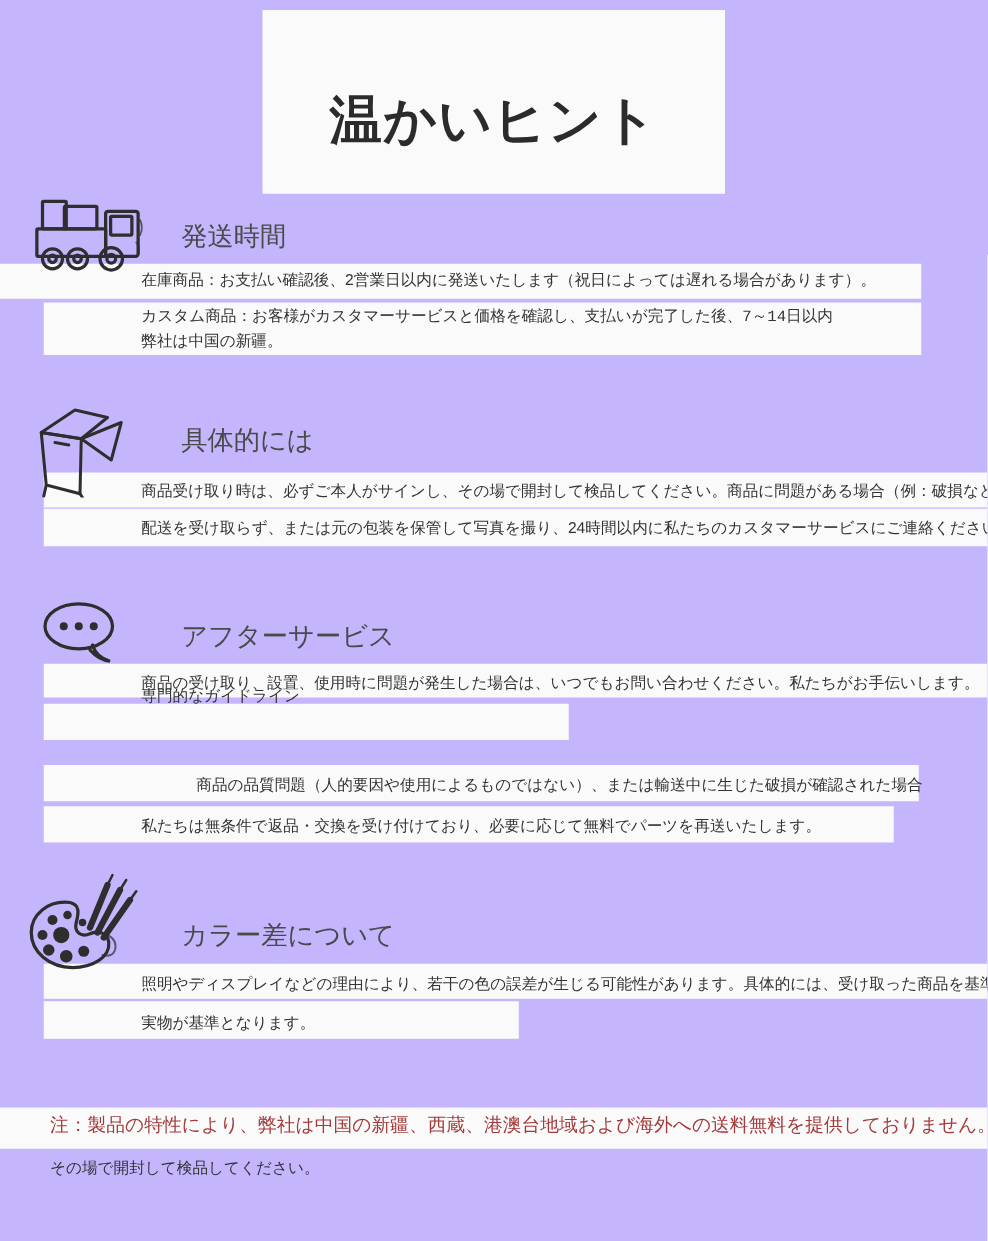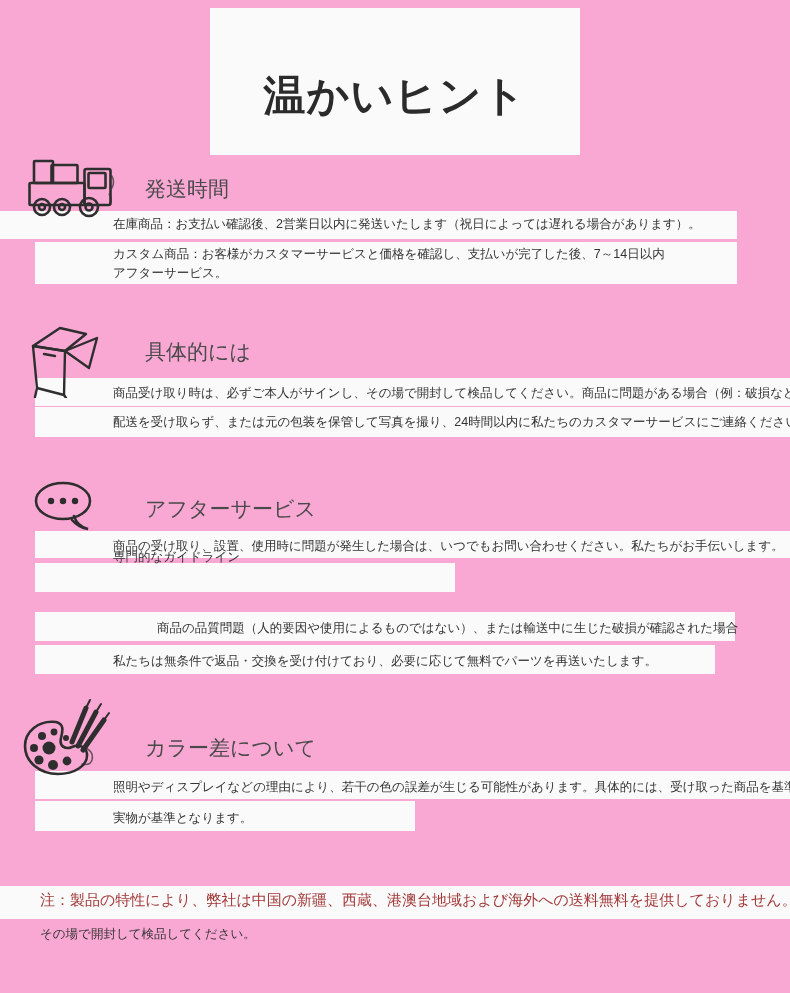--- a/index.html
+++ b/index.html
@@ -1,18 +1,18 @@
 <!DOCTYPE html>
 <html><head>
 <meta charset="utf-8">
 <style>
   html,body { margin:0; padding:0; background:#ffffff; }
   body { font-family:"Liberation Sans", sans-serif; }
   .page {
-    position:relative; width:790px; height:993px; background:#f9a8d4;
+    position:relative; width:790px; height:993px; background:#c4b5fd;
     overflow:hidden; margin:0 auto;
   }
   .band { position:absolute; background:#fafafa; }
   .title {
     position:absolute; top:68px; left:0; width:100%;
     text-align:center; font-size:42px; font-weight:700;
     color:#2b2b2b; letter-spacing:1px; margin:0;
   }
   .icon { position:absolute; }
   .icon-truck   { left:26px; top:156px; width:90px; height:62px; }
@@ -26,21 +26,21 @@
   }
   .h-shipping { top:175px; }
   .h-inspect  { top:338px; }
   .h-service  { top:495px; }
   .h-color    { top:734px; }
   .bl {
     position:absolute; left:113px; font-size:12.5px; color:#333333;
     white-space:nowrap; line-height:19px;
   }
   .s1l1 { top:215px; }
-  .s1l2 { top:245px; }
+  .s1l2 { top:245px;font-family:Liberation Mono, monospace; }
   .s1l3 { top:264px; }
   .s2l1 { top:384px; }
   .s2l2 { top:413px; }
   .s3l1 { top:537px; }
   .s3l2 { top:548px; }
   .s3l3 { top:619px;margin-left:44px; }
   .s3l4 { top:652px; }
   .s4l1 { top:778px; }
   .s4l2 { top:809px; }
   .note1 {
@@ -85,21 +85,21 @@
         <circle cx="36" cy="51" r="3"></circle>
       <circle cx="63" cy="51" r="9"></circle>
         <circle cx="63" cy="51" r="3.5"></circle>
       <path d="M86 20 q3 6 0 12" stroke-width="1.6" opacity="0.7"></path>
       <path d="M83 38 q4 5 1 10" stroke-width="1.6" opacity="0.5"></path>
     </g>
   </svg>
   <div class="heading h-shipping">発送時間</div>
   <div class="bl s1l1">在庫商品：お支払い確認後、2営業日以内に発送いたします（祝日によっては遅れる場合があります）。</div>
   <div class="bl s1l2">カスタム商品：お客様がカスタマーサービスと価格を確認し、支払いが完了した後、7～14日以内</div>
-  <div class="bl s1l3">アフターサービス。</div>
+  <div class="bl s1l3">弊社は中国の新疆。</div>
 
   <svg class="icon icon-box" viewBox="0 0 86 80" aria-hidden="true">
     <g fill="none" stroke="#2e2e2e" stroke-width="2.4" stroke-linecap="round" stroke-linejoin="round">
       <path d="M13 28 L17 70 L44 77 L45 33 Z"></path>
       <path d="M13 28 L40 10 L66 16 L45 33 Z"></path>
       <path d="M45 33 L77 20 L69 50 Z"></path>
       <path d="M24 36 l11 2"></path>
       <path d="M17 70 L15 79"></path>
       <path d="M44 77 L46 80"></path>
     </g>

